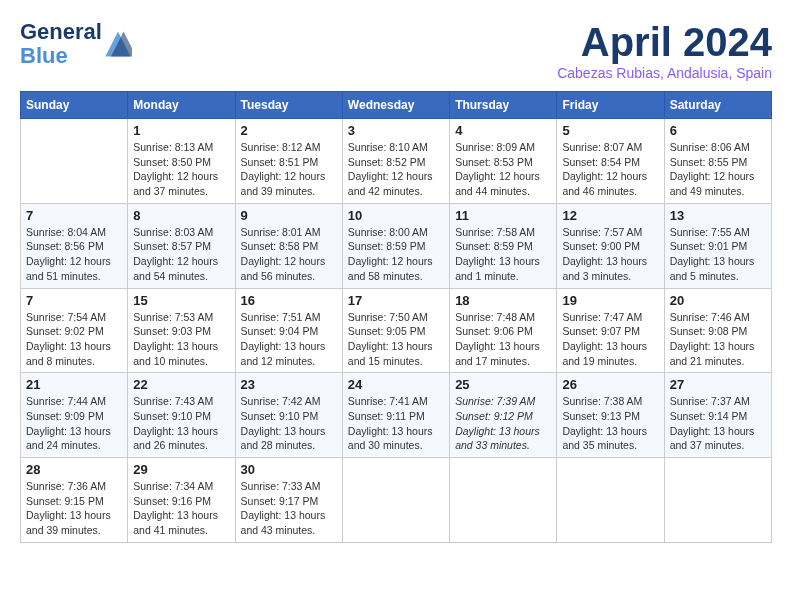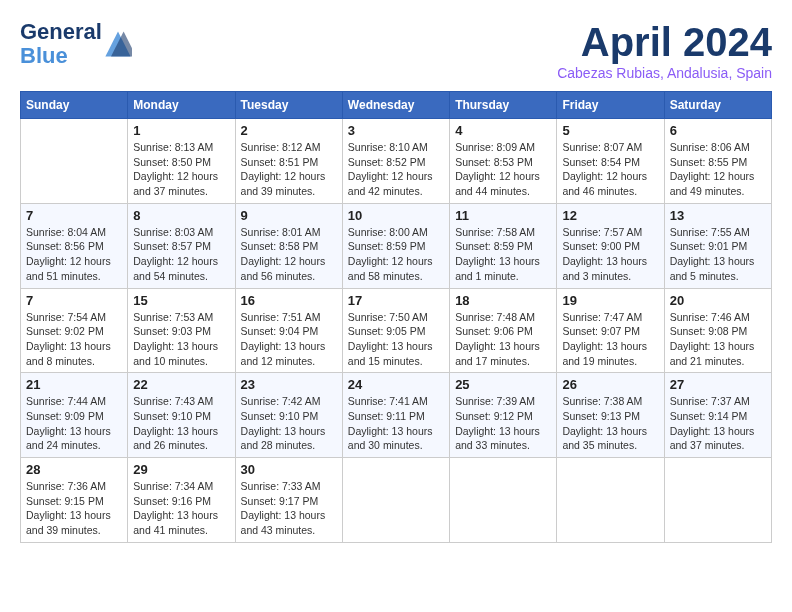--- a/index.html
+++ b/index.html
@@ -291,21 +291,21 @@
         </td>
         <td>
           <span class="day-num">24</span>
           <div class="day-info" style="white-space: pre-line;">Sunrise: 7:41 AM
 Sunset: 9:11 PM
 Daylight: 13 hours
 and 30 minutes.</div>
         </td>
         <td>
           <span class="day-num">25</span>
-          <div class="day-info" style="white-space: pre-line;">Sunrise: 7:39 AM
+          <div class="day-info" style="white-space: pre-line; font-style: italic;">Sunrise: 7:39 AM
 Sunset: 9:12 PM
 Daylight: 13 hours
 and 33 minutes.</div>
         </td>
         <td>
           <span class="day-num">26</span>
           <div class="day-info" style="white-space: pre-line;">Sunrise: 7:38 AM
 Sunset: 9:13 PM
 Daylight: 13 hours
 and 35 minutes.</div>

